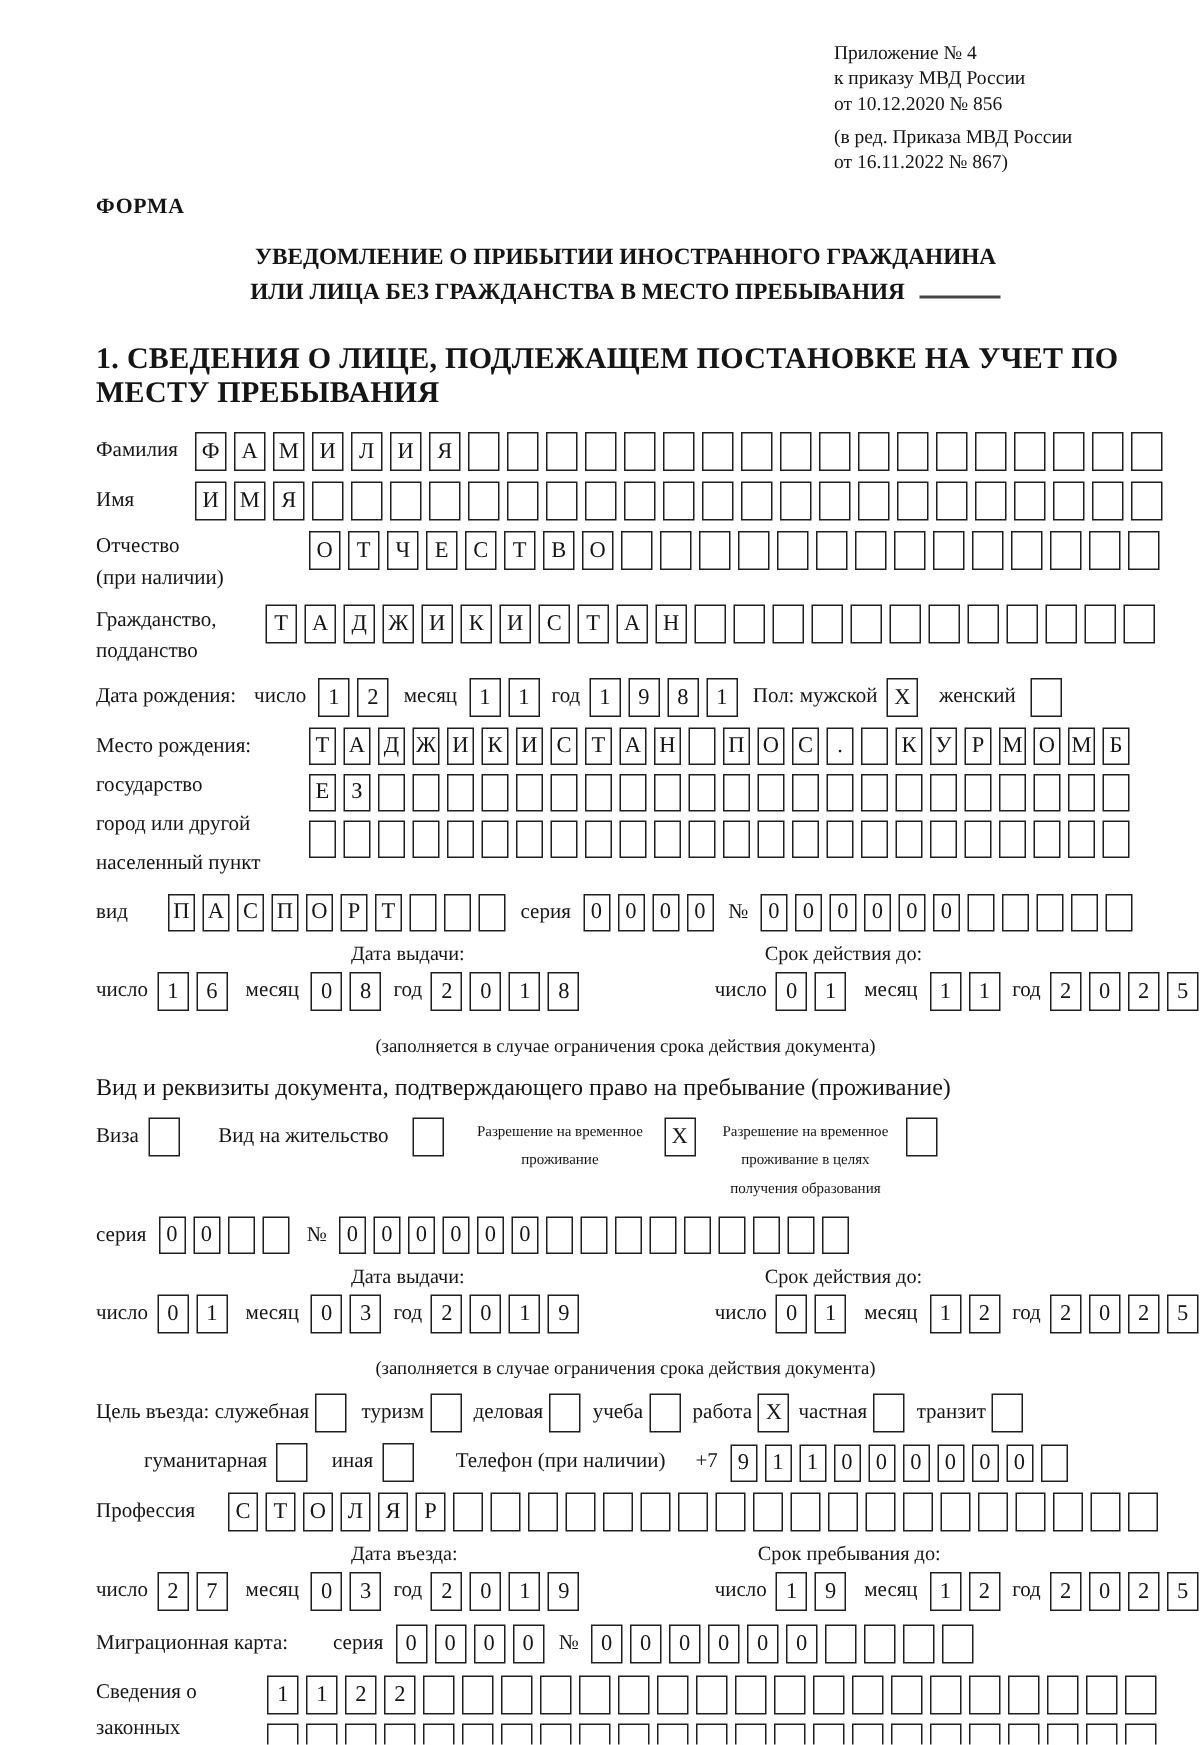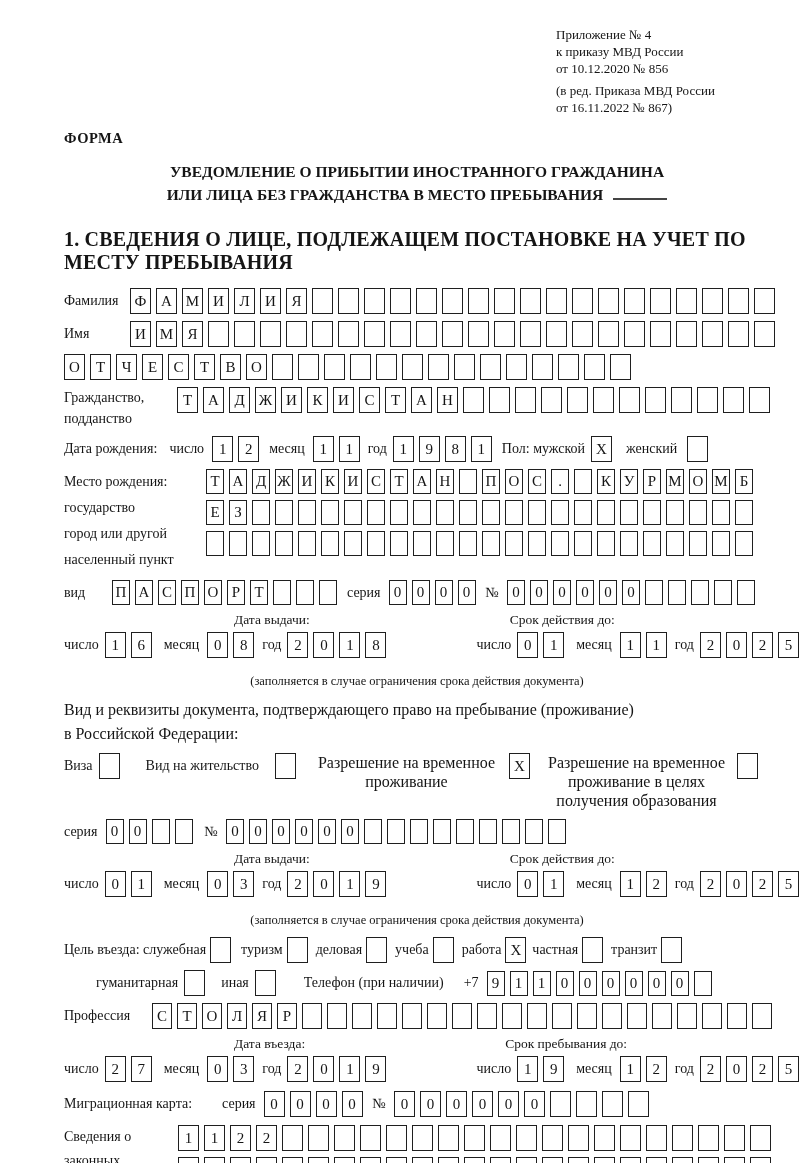--- a/index.html
+++ b/index.html
@@ -48,21 +48,21 @@
 
   .doc-head { text-align:center; font-weight:bold; font-size:13.5px; margin:8px 0 7px; }
   .subheads { display:flex; font-size:13.5px; margin:4px 0 4px; }
   .sh1 { margin-left:170px; }
   .sh2 { margin-left:200px; }
   .note { text-align:center; font-size:12.5px; margin:16px 0 9px; }
   .para { font-size:16px; line-height:24px; }
 
   .permit-row { display:flex; align-items:flex-start; margin:7px 0 9px; }
   .permit-row .one { font-size:14px; line-height:26px; flex:none; }
-  .cbt { text-align:center; font-size:16px; line-height:19px; flex:none; }
+  .cbt { text-align:center; font-size:10px; line-height:19px; flex:none; }
 </style>
 </head>
 <body>
 
 <div class="page">
 
   <div class="appendix">
     <div>Приложение № 4</div>
     <div>к приказу МВД России</div>
     <div>от 10.12.2020 № 856</div>
@@ -136,20 +136,24 @@
         <span class="cell"></span>
         <span class="cell"></span>
         <span class="cell"></span>
         <span class="cell"></span>
         <span class="cell"></span>
         <span class="cell"></span>
       </div>
   </div>
 
   <div class="row-top">
+    <div class="lbl2 w142">
+      <div>Отчество</div>
+      <div>(при наличии)</div>
+    </div>
     <div class="cells">
         <span class="cell">О</span>
         <span class="cell">Т</span>
         <span class="cell">Ч</span>
         <span class="cell">Е</span>
         <span class="cell">С</span>
         <span class="cell">Т</span>
         <span class="cell">В</span>
         <span class="cell">О</span>
         <span class="cell"></span>
@@ -392,21 +396,20 @@
         <span class="cell">0</span>
         <span class="cell">2</span>
         <span class="cell">5</span>
       </div>
   </div>
 
   <div class="note">(заполняется в случае ограничения срока действия документа)</div>
 
   <div class="para">
     <div>Вид и реквизиты документа, подтверждающего право на пребывание (проживание)</div>
-    <div>в Российской Федерации:</div>
   </div>
 
   <div class="permit-row">
     <span class="one">Виза</span>
     <span class="cell ml6"></span>
     <span class="one ml26">Вид на жительство</span>
     <span class="cell ml16"></span>
     <div class="cbt ml22">
       <div>Разрешение на временное</div>
       <div>проживание</div>

